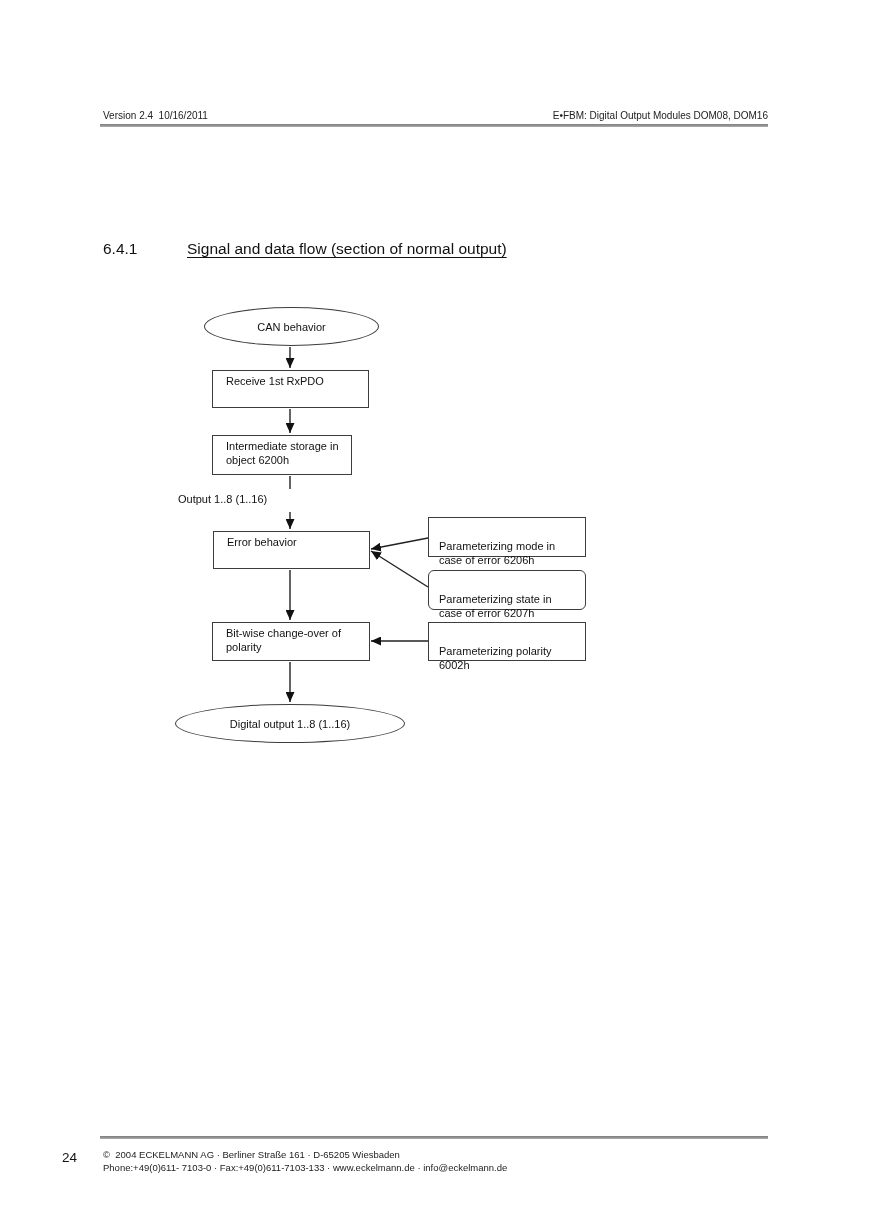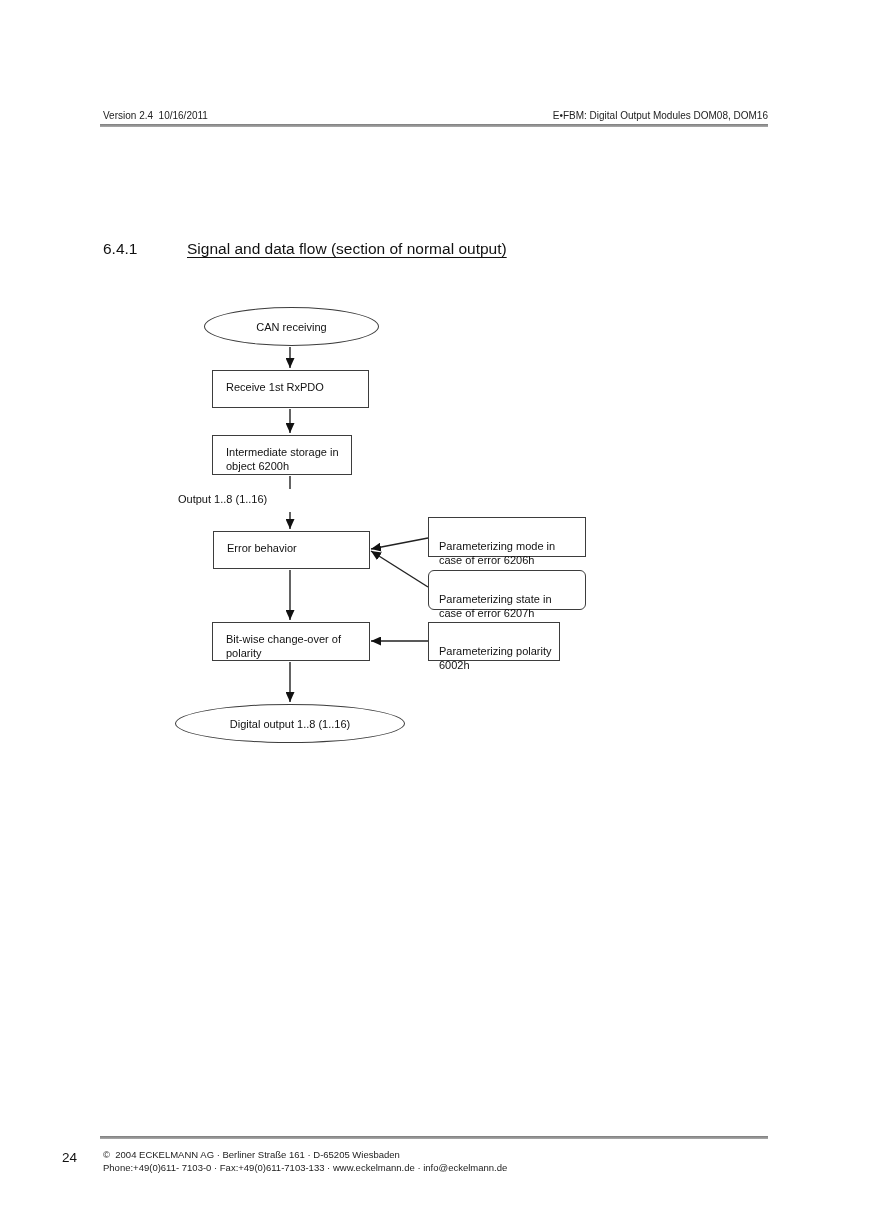--- a/index.html
+++ b/index.html
@@ -40,21 +40,21 @@
   .node {
     position: absolute;
     box-sizing: border-box;
     border: 1.4px solid #3d3d3d;
     background: #ffffff;
     font-size: 11px;
     line-height: 14px;
     color: #111111;
     white-space: pre-line;
   }
-  .rect-l { padding: 9px 4px 0 13px; }
+  .rect-l { padding: 3px 4px 0 13px; }
   .rect-r { padding: 21px 4px 0 10px; }
   .ellipse {
     border-radius: 50%;
     display: flex;
     align-items: center;
     justify-content: center;
     padding: 0;
     white-space: pre;
   }
   .flow-label { position: absolute; font-size: 11px; color: #111111; white-space: pre; }
@@ -90,41 +90,41 @@
         <line x1="290" y1="476" x2="290" y2="489"></line>
         <line x1="290" y1="512" x2="290" y2="529" marker-end="url(#ah)"></line>
         <line x1="290" y1="570" x2="290" y2="620" marker-end="url(#ah)"></line>
         <line x1="290" y1="662" x2="290" y2="702" marker-end="url(#ah)"></line>
         <line x1="428" y1="538" x2="371" y2="549" marker-end="url(#ah)"></line>
         <line x1="428" y1="587" x2="371" y2="551" marker-end="url(#ah)"></line>
         <line x1="428" y1="641" x2="371" y2="641" marker-end="url(#ah)"></line>
       </g>
     </svg>
 
-    <div class="node ellipse" style="left:204px; top:307px; width:175px; height:39px;">CAN receiving</div>
+    <div class="node ellipse" style="left:204px; top:307px; width:175px; height:39px;">CAN behavior</div>
 
     <div class="node rect-l" style="left:212px; top:370px; width:157px; height:38px;">Receive 1st RxPDO</div>
 
     <div class="node rect-l" style="left:212px; top:435px; width:140px; height:40px;">Intermediate storage in
 object 6200h</div>
 
     <span class="flow-label" style="left:178px; top:493px;">Output 1..8 (1..16)</span>
 
     <div class="node rect-l" style="left:213px; top:531px; width:157px; height:38px;">Error behavior</div>
 
     <div class="node rect-r" style="left:428px; top:517px; width:158px; height:40px;">Parameterizing mode in
 case of error 6206h</div>
 
     <div class="node rect-r" style="left:428px; top:570px; width:158px; height:40px;border-radius:6px;">Parameterizing state in
 case of error 6207h</div>
 
     <div class="node rect-l" style="left:212px; top:622px; width:158px; height:39px;">Bit-wise change-over of
 polarity</div>
 
-    <div class="node rect-r" style="left:428px; top:622px; width:132px; height:39px;">Parameterizing polarity
+    <div class="node rect-r" style="left:428px; top:622px; width:158px; height:39px;">Parameterizing polarity
 6002h</div>
 
     <div class="node ellipse" style="left:175px; top:704px; width:230px; height:39px;">Digital output 1..8 (1..16)</div>
   </div>
 
   <div>
     <div class="rule" style="top:1136px;"></div>
     <span class="abs page-num" style="left:62px; top:1150px;">24</span>
     <span class="abs footer-small" style="left:103px; top:1149px;">©  2004 ECKELMANN AG · Berliner Straße 161 · D-65205 Wiesbaden</span>
     <span class="abs footer-small" style="left:103px; top:1162px;">Phone:+49(0)611- 7103-0 · Fax:+49(0)611-7103-133 · www.eckelmann.de · info@eckelmann.de</span>

